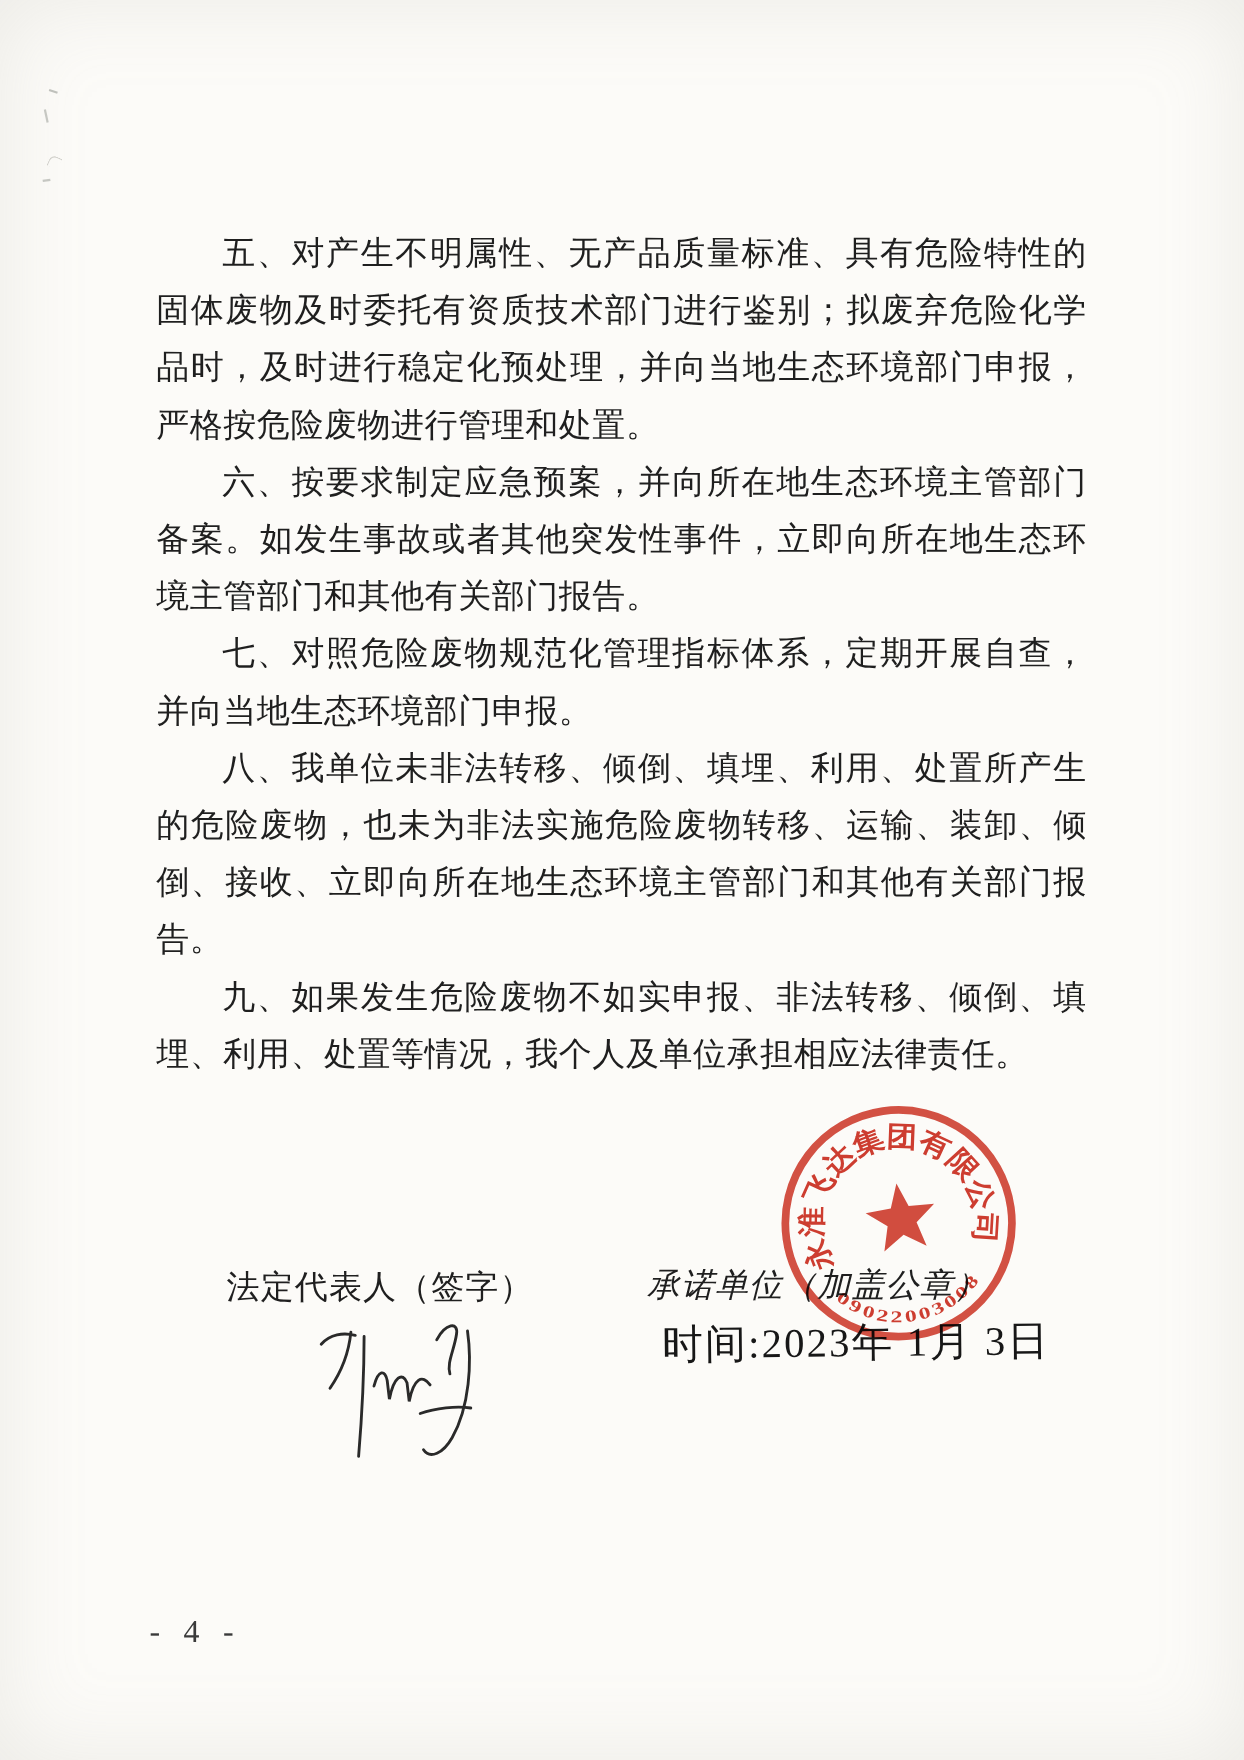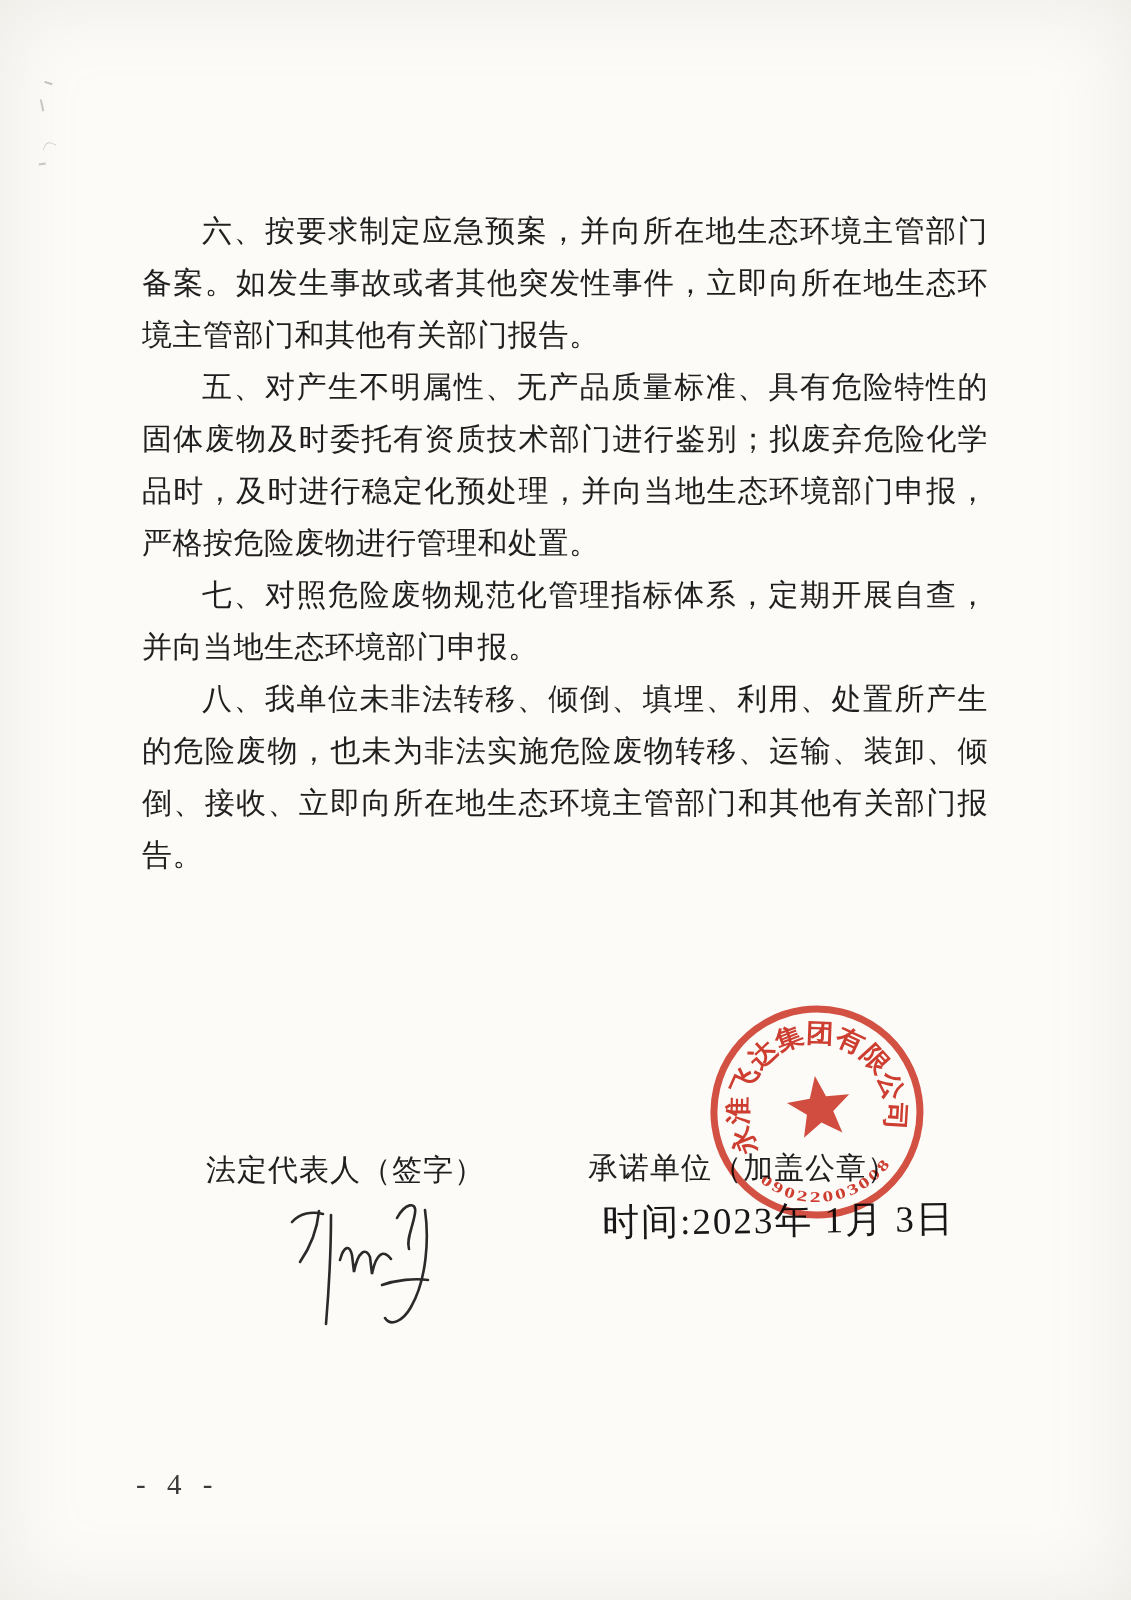--- a/index.html
+++ b/index.html
@@ -16,21 +16,21 @@
   .content{
     position:absolute;left:142px;top:205px;width:846px;
     font-size:30px;line-height:52px;letter-spacing:.5px;
     text-align:justify;text-justify:inter-character;
   }
   .content p{margin:0;text-indent:2em;}
   .sig-row-label{
     position:absolute;font-size:30px;letter-spacing:1px;white-space:nowrap;
   }
   .legal-rep{left:206px;top:1150px;}
-  .unit-label{left:588px;top:1148px;}
+  .unit-label{left:588px;top:1148px;font-style:italic;}
   .date-line{
     position:absolute;left:602px;top:1196px;font-size:37px;white-space:nowrap;
     transform:rotate(-.6deg);letter-spacing:2px;color:#171717;
   }
   .page-number{
     position:absolute;left:136px;top:1468px;font-size:29px;
     letter-spacing:7px;color:#3a3a3a;white-space:nowrap;
   }
   .stamp{
     position:absolute;left:695px;top:990px;width:245px;height:245px;
@@ -49,24 +49,25 @@
 <body>
 
 <div class="scan-shade"></div>
 
 <div class="artifact a1"></div>
 <div class="artifact a2"></div>
 <div class="artifact a3"></div>
 <div class="artifact a4"></div>
 
 <div class="content">
+  <p>五、对产生不明属性、无产品质量标准、具有危险特性的固体废物及时委托有资质技术部门进行鉴别；拟废弃危险化学品时，及时进行稳定化预处理，并向当地生态环境部门申报，严格按危险废物进行管理和处置。</p>
   <p>六、按要求制定应急预案，并向所在地生态环境主管部门备案。如发生事故或者其他突发性事件，立即向所在地生态环境主管部门和其他有关部门报告。</p>
-  <p>五、对产生不明属性、无产品质量标准、具有危险特性的固体废物及时委托有资质技术部门进行鉴别；拟废弃危险化学品时，及时进行稳定化预处理，并向当地生态环境部门申报，严格按危险废物进行管理和处置。</p>
   <p>七、对照危险废物规范化管理指标体系，定期开展自查，并向当地生态环境部门申报。</p>
   <p>八、我单位未非法转移、倾倒、填埋、利用、处置所产生的危险废物，也未为非法实施危险废物转移、运输、装卸、倾倒、接收、立即向所在地生态环境主管部门和其他有关部门报告。</p>
+  <p>九、如果发生危险废物不如实申报、非法转移、倾倒、填埋、利用、处置等情况，我个人及单位承担相应法律责任。</p>
 </div>
 
 <div class="sig-row-label legal-rep">法定代表人（签字）</div>
 <div class="sig-row-label unit-label">承诺单位（加盖公章）</div>
 <div class="date-line">时间:2023年 1月 3日</div>
 
 <svg class="signature" viewBox="0 0 170 160">
   <g fill="none" stroke="#2a2a2a" stroke-width="2.6" stroke-linecap="round">
     <path d="M14,36 C22,27 34,25 45,28"></path>
     <path d="M41,25 C39,45 31,63 22,76"></path>

